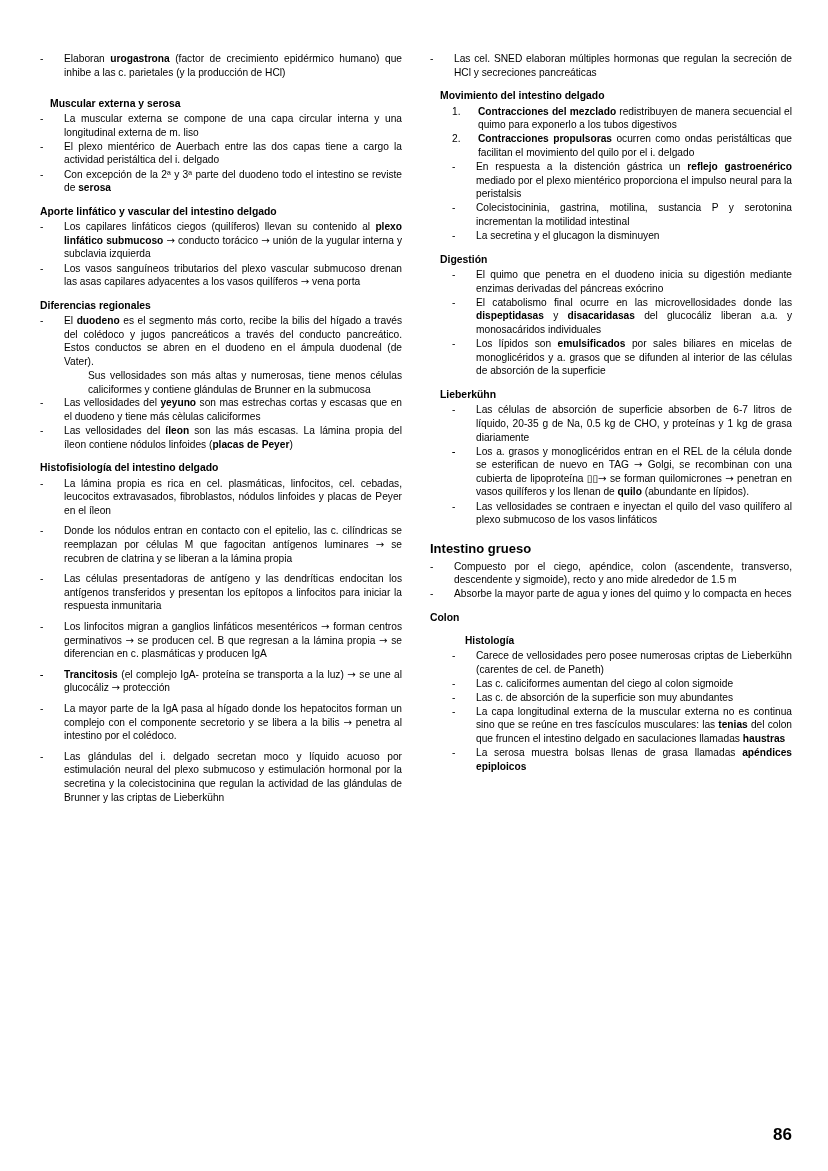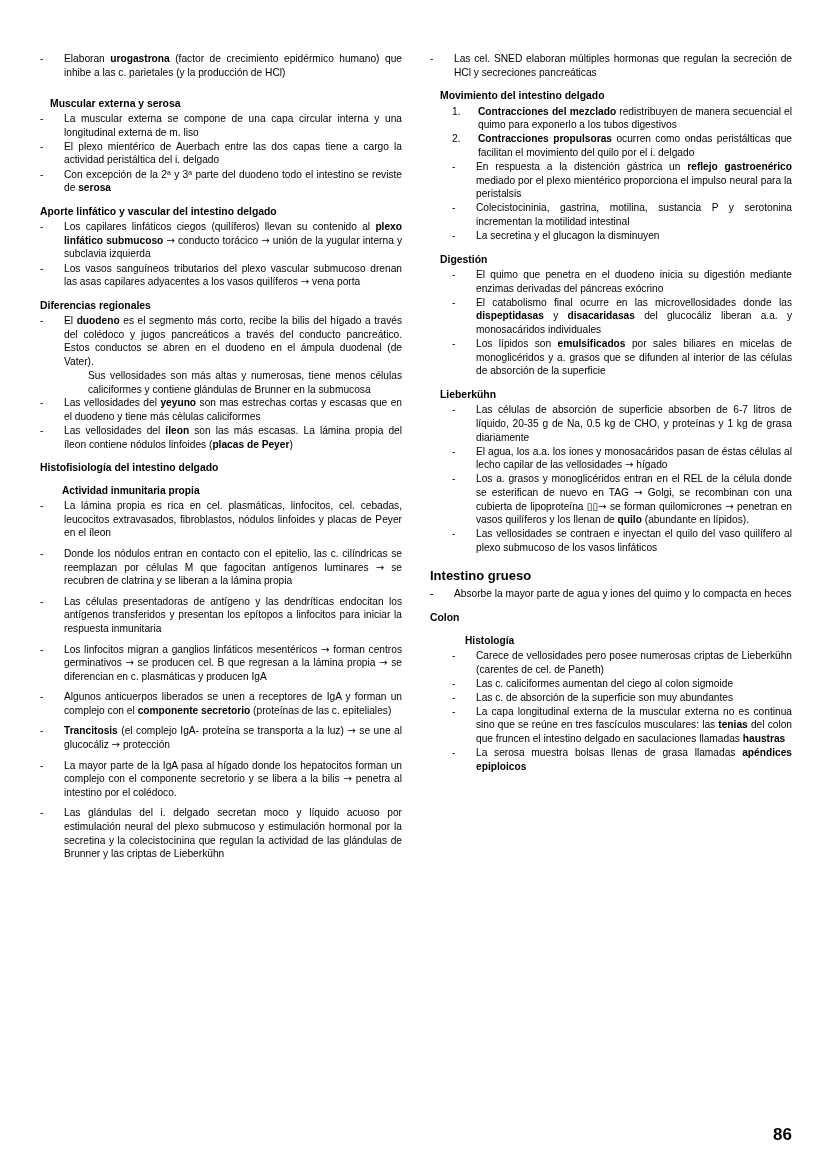--- a/index.html
+++ b/index.html
@@ -140,27 +140,26 @@
         <h3 class="heading">Diferencias regionales</h3>
         <ul class="list dash-left">
           <li><span class="bullet">-</span><span>El <b>duodeno</b> es el segmento más corto, recibe la bilis del hígado a través del colédoco y jugos pancreáticos a través del conducto pancreático. Estos conductos se abren en el duodeno en el ámpula duodenal (de Vater).</span></li>
         </ul>
         <p class="hang">Sus vellosidades son más altas y numerosas, tiene menos células caliciformes y contiene glándulas de Brunner en la submucosa</p>
         <ul class="list dash-left">
           <li><span class="bullet">-</span><span>Las vellosidades del <b>yeyuno</b> son mas estrechas cortas y escasas que en el duodeno y tiene más cèlulas caliciformes</span></li>
           <li><span class="bullet">-</span><span>Las vellosidades del <b>íleon</b> son las más escasas.  La lámina propia del íleon contiene nódulos linfoides (<b>placas de Peyer</b>)</span></li>
         </ul>
         <h3 class="heading">Histofisiología del intestino delgado</h3>
-        <h4 class="subheading indent-sm" style="margin-left: 22px;">Actividad inmunitaria propia</h4>
         <ul class="list dash-left">
           <li style="margin-bottom: 7px;"><span class="bullet">-</span><span>La lámina propia es rica en cel. plasmáticas, linfocitos, cel. cebadas, leucocitos extravasados, fibroblastos, nódulos linfoides y placas de Peyer en el íleon</span></li>
           <li style="margin-bottom: 7px;"><span class="bullet">-</span><span>Donde los nódulos entran en contacto con el epitelio, las c. cilíndricas se reemplazan por células M que fagocitan antígenos luminares <span class="arrow">→</span> se recubren de clatrina y se liberan a la lámina propia</span></li>
           <li style="margin-bottom: 7px;"><span class="bullet">-</span><span>Las células presentadoras de antígeno y las dendríticas endocitan los antígenos transferidos y presentan los epítopos a linfocitos para iniciar la respuesta inmunitaria</span></li>
           <li style="margin-bottom: 7px;"><span class="bullet">-</span><span>Los linfocitos migran a ganglios linfáticos mesentéricos <span class="arrow">→</span> forman centros germinativos <span class="arrow">→</span> se producen cel. B que regresan a la lámina propia <span class="arrow">→</span> se diferencian en c. plasmáticas y producen IgA</span></li>
-          <li style="margin-bottom: 7px;"><span class="bullet">-</span><span>Algunos anticuerpos liberados se unen a receptores de IgA y forman un complejo con el <b>componente secretorio</b> (proteínas de las c. epiteliales)</span></li>
+          <li style="margin-bottom: 7px;"><span class="bullet">-</span></li>
           <li style="margin-bottom: 7px;"><span class="bullet">-</span><span><b>Trancitosis</b> (el complejo IgA- proteína se transporta a la luz) <span class="arrow">→</span> se une al glucocáliz <span class="arrow">→</span> protección</span></li>
           <li style="margin-bottom: 7px;"><span class="bullet">-</span><span>La mayor parte de la IgA pasa al hígado donde los hepatocitos forman un complejo con el componente secretorio y se libera a la bilis <span class="arrow">→</span> penetra al intestino por el colédoco.</span></li>
         </ul>
         <ul class="list dash-left">
           <li><span class="bullet">-</span><span>Las glándulas del i. delgado secretan moco y líquido acuoso por estimulación neural del plexo submucoso y estimulación hormonal por la secretina y la colecistocinina que regulan la actividad de las glándulas de Brunner y las criptas de Lieberkühn</span></li>
         </ul>
       </div>
     <div class="col right" id="col-right">
         <ul class="list dash-left">
           <li><span class="bullet">-</span><span>Las cel. SNED elaboran múltiples hormonas que regulan la secreción de HCl y secreciones pancreáticas</span></li>
@@ -177,27 +176,27 @@
         </ul>
         <h3 class="heading indent-sm">Digestión</h3>
         <ul class="list dash-left indent1">
           <li><span class="bullet">-</span><span>El quimo que penetra en el duodeno inicia su digestión mediante enzimas derivadas del páncreas exócrino</span></li>
           <li><span class="bullet">-</span><span>El catabolismo final ocurre en las microvellosidades donde las <b>dispeptidasas</b> y <b>disacaridasas</b> del glucocáliz liberan a.a. y monosacáridos individuales</span></li>
           <li><span class="bullet">-</span><span>Los lípidos son <b>emulsificados</b> por sales biliares en micelas de monoglicéridos y a. grasos que se difunden al interior de las células de absorción de la superficie</span></li>
         </ul>
         <h3 class="heading indent-sm">Lieberkühn</h3>
         <ul class="list dash-left indent1">
           <li><span class="bullet">-</span><span>Las células de absorción de superficie absorben de 6-7 litros de líquido, 20-35 g de Na, 0.5 kg de CHO, y proteínas y 1 kg de grasa diariamente</span></li>
-          <li><span class="bullet">-</span><span>El agua, los a.a. los iones y monosacáridos pasan de éstas células al lecho capilar de las vellosidades <span class="arrow">→</span> hígado</span></li>
+          <li><span class="bullet">-</span></li>
           <li><span class="bullet">-</span><span>Los a. grasos y monoglicéridos entran en el REL de la célula donde se esterifican de nuevo en TAG <span class="arrow">→</span> Golgi, se recombinan con una cubierta de lipoproteína <span class="boxglyph">▯▯</span><span class="arrow">→</span> se forman quilomicrones <span class="arrow">→</span> penetran en vasos quilíferos y los llenan de <b>quilo</b> (abundante en lípidos).</span></li>
           <li><span class="bullet">-</span><span>Las vellosidades se contraen e inyectan el quilo del vaso quilífero al plexo submucoso de los vasos linfáticos</span></li>
         </ul>
         <h2 class="section">Intestino grueso</h2>
         <ul class="list dash-left">
-          <li><span class="bullet">-</span></li>
+          <li><span class="bullet">-</span><span>Compuesto por el ciego, apéndice, colon (ascendente, transverso, descendente y sigmoide), recto y ano mide alrededor de 1.5 m</span></li>
           <li><span class="bullet">-</span><span>Absorbe la mayor parte de agua y iones del quimo y lo compacta en heces</span></li>
         </ul>
         <h3 class="heading">Colon</h3>
         <h4 class="subheading indent-sm" style="margin-left: 35px;">Histología</h4>
         <ul class="list dash-left indent1">
           <li><span class="bullet">-</span><span>Carece de vellosidades pero posee numerosas criptas de Lieberkühn (carentes de cel. de Paneth)</span></li>
           <li><span class="bullet">-</span><span>Las c. caliciformes aumentan del ciego al colon sigmoide</span></li>
           <li><span class="bullet">-</span><span>Las c. de absorción de la superficie son muy abundantes</span></li>
           <li><span class="bullet">-</span><span>La capa longitudinal externa de la muscular externa no es continua sino que se reúne en tres fascículos musculares: las <b>tenias</b> del colon que fruncen el intestino delgado en saculaciones llamadas <b>haustras</b></span></li>
           <li><span class="bullet">-</span><span>La serosa muestra bolsas llenas de grasa llamadas <b>apéndices epiploicos</b></span></li>

